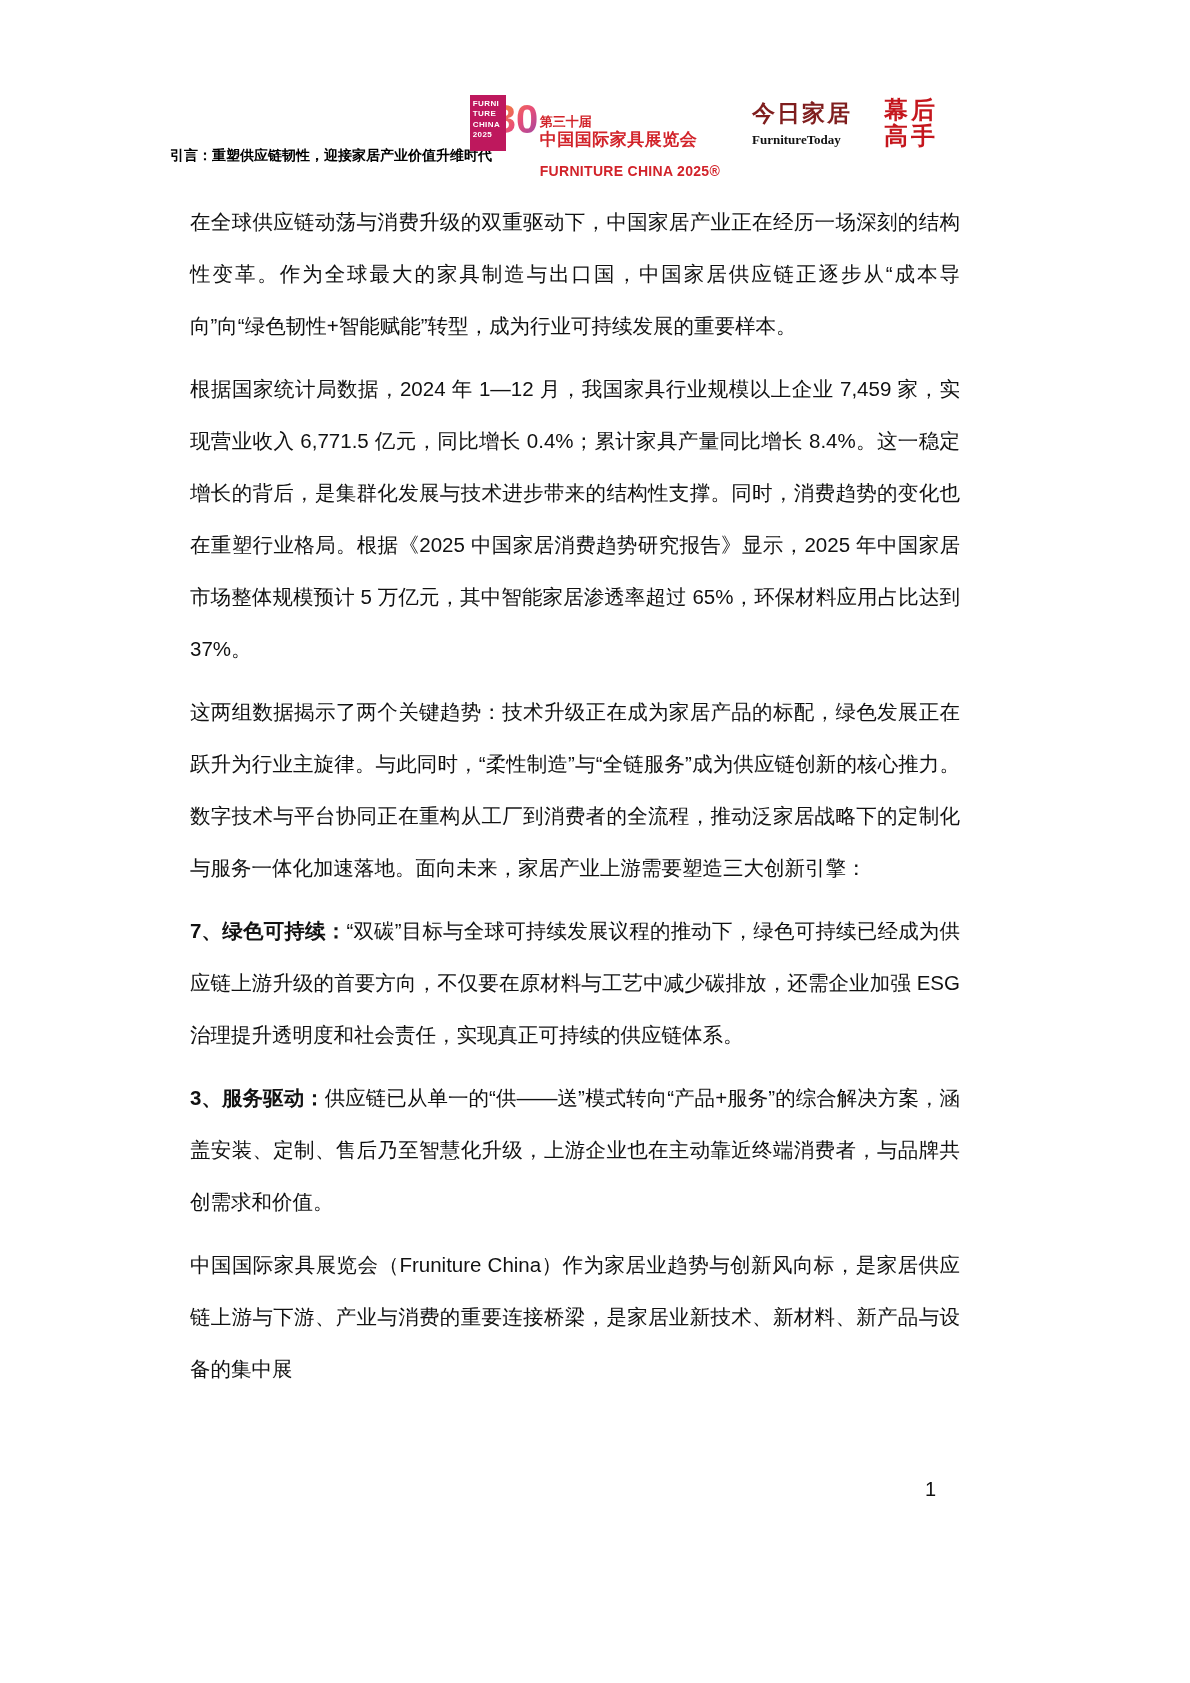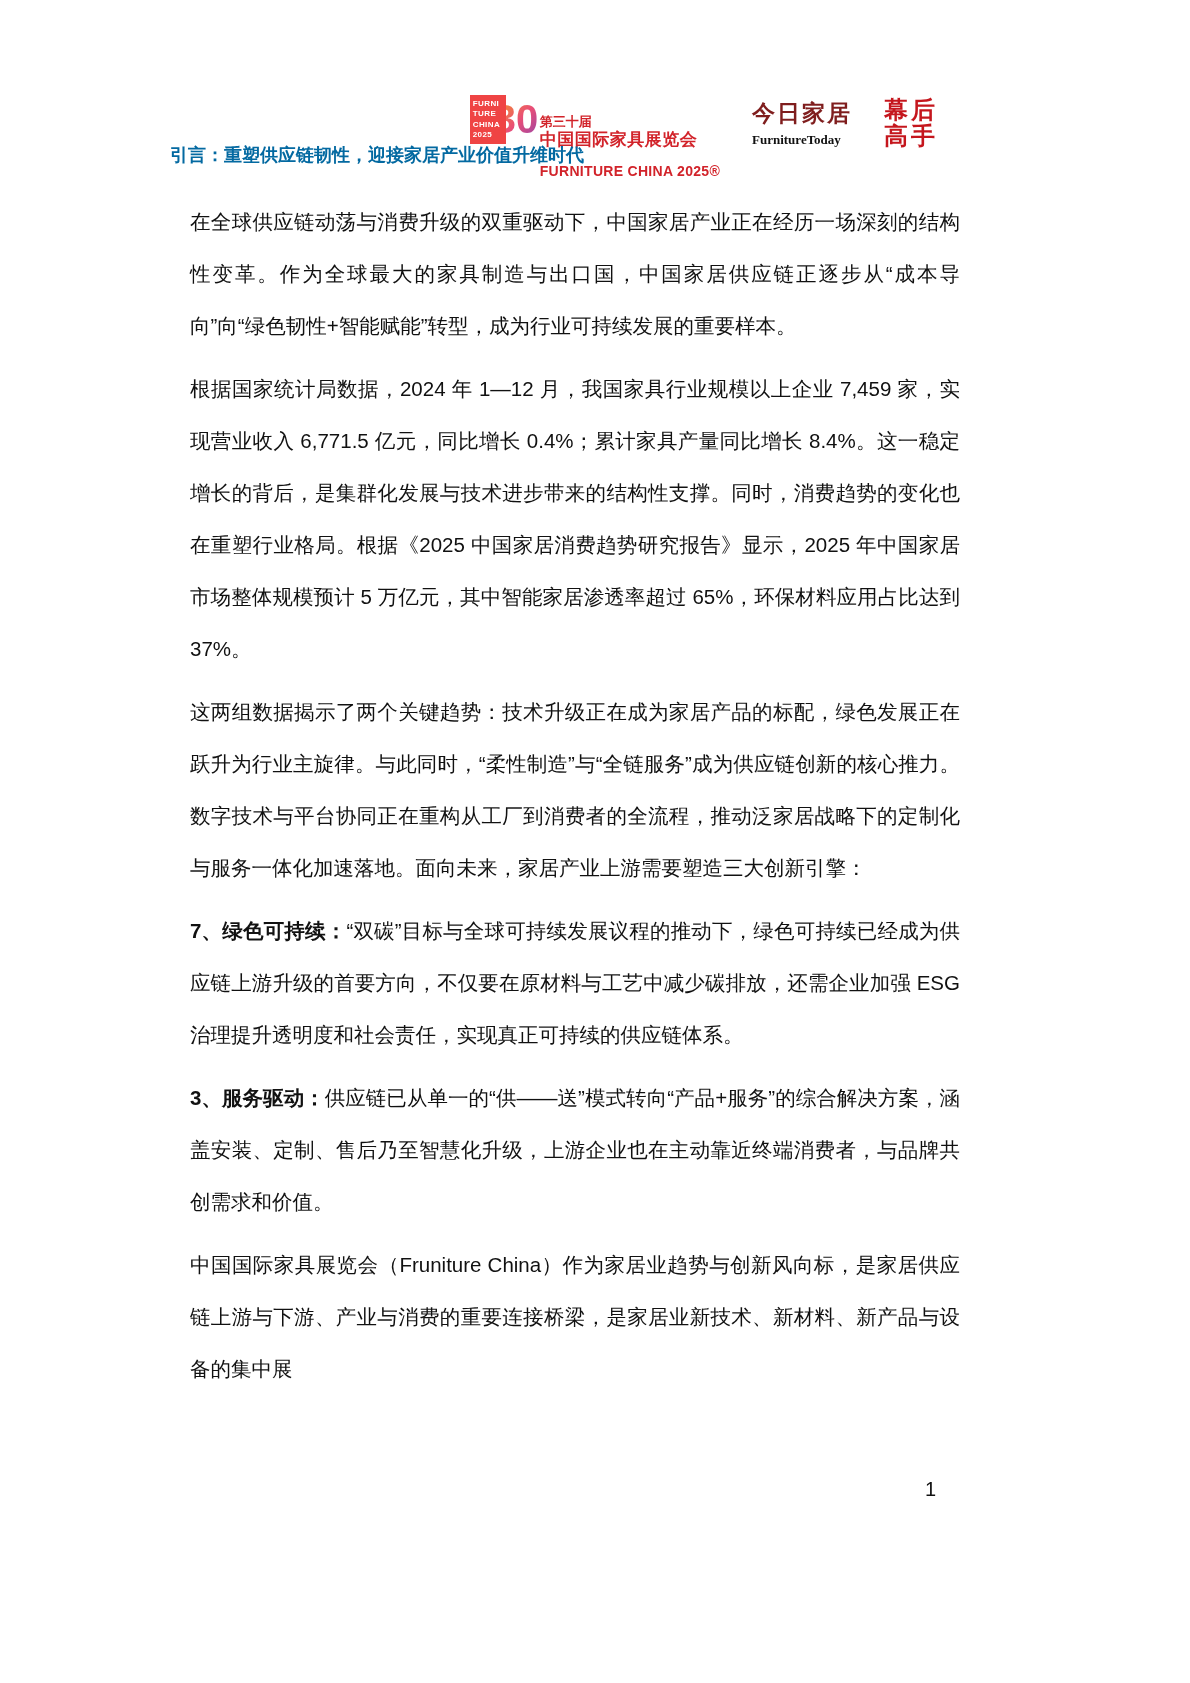--- a/index.html
+++ b/index.html
@@ -23,22 +23,22 @@
     justify-content: flex-end;
     align-items: center;
     padding-right: 252px;
     gap: 32px;
   }
 
   .logo-fc { display: flex; align-items: center; gap: 10px; }
   .fc-badge { position: relative; width: 60px; height: 56px; flex: 0 0 auto; }
   .fc-badge-red {
     position: absolute; left: 0; top: 0;
-    width: 36px; height: 49px;
-    background: #ef4444;
+    width: 36px; height: 56px;
+    background: #be185d;
     color: #ffffff;
     font-size: 8px; font-weight: bold; line-height: 1.3;
     padding: 4px 3px;
     display: flex; flex-direction: column;
     letter-spacing: 0.4px;
     z-index: 2;
   }
   .fc-badge-30 {
     position: absolute; left: 24px; top: 2px;
     font-size: 40px; font-weight: 800;
@@ -66,23 +66,23 @@
   }
 
   
   .content {
     position: absolute;
     left: 170px;
     top: 140px;
     width: 790px;
   }
   .doc-title {
-    font-size: 18px;
+    font-size: 14px;
     font-weight: bold;
-    color: #0369a1;
+    color: #000000;
     line-height: 30px;
     margin-bottom: 26px;
   }
   .para {
     font-size: 20.5px;
     line-height: 52px;
     text-align: justify;
     margin-bottom: 11px;
     color: #111111;
     word-break: break-all;

